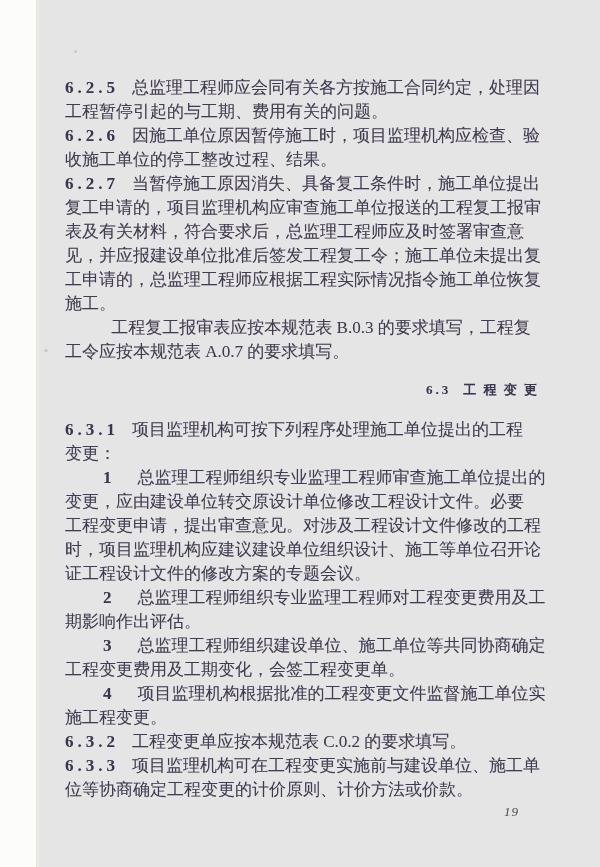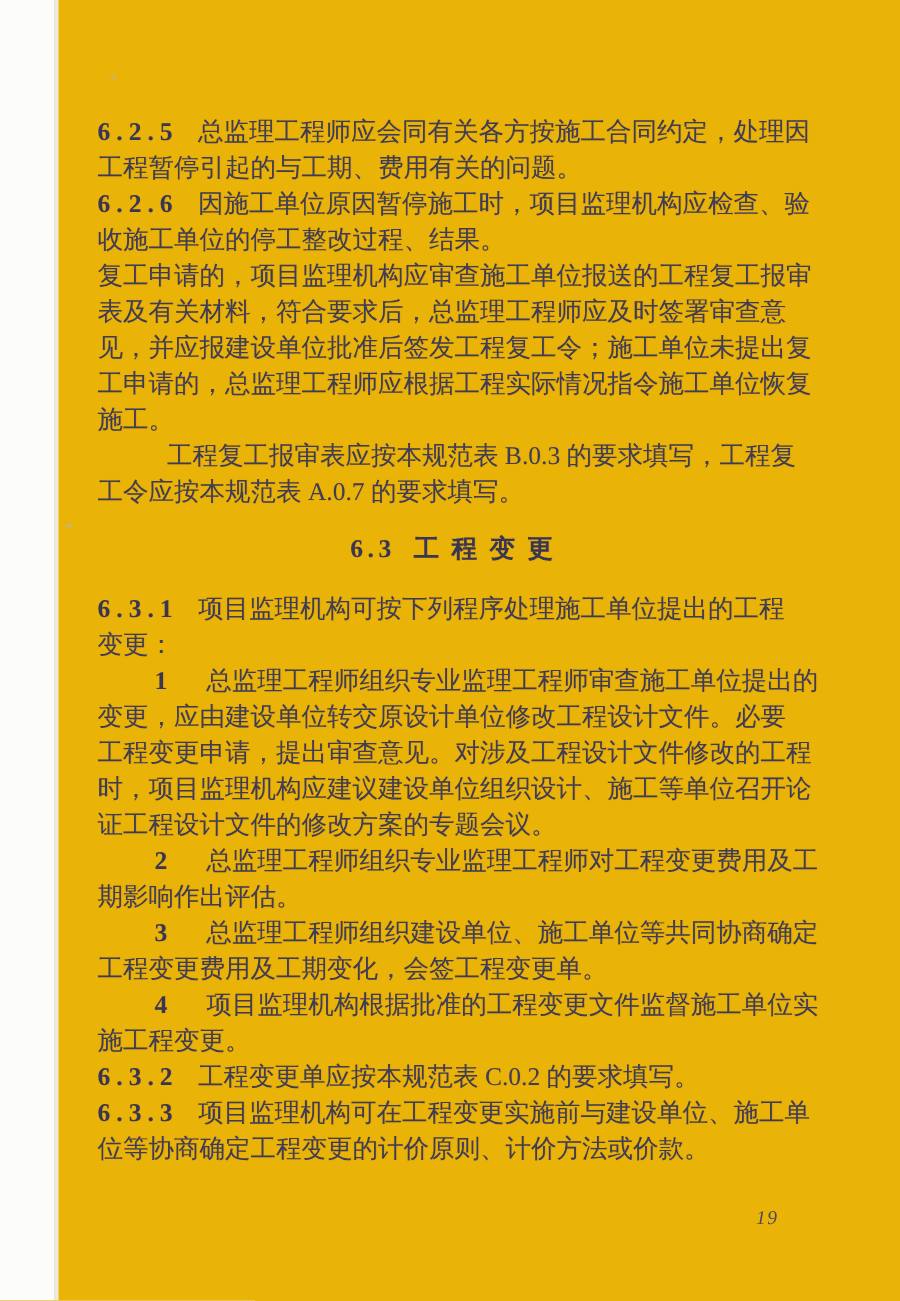--- a/index.html
+++ b/index.html
@@ -1,19 +1,19 @@
 <!DOCTYPE html>
 <html><head>
 <meta charset="utf-8">
 <style>
   html,body{margin:0;padding:0;}
   .page{
     position:relative;
     width:600px;height:867px;
-    background:#eab308;
+    background:#e5e5e5;
     overflow:hidden;
     font-family:"Liberation Serif","DejaVu Serif",serif;
   }
   .margin-strip{
     position:absolute;left:0;top:0;width:36px;height:867px;
     background:#fcfcfa;
   }
   .page-edge-line{
     position:absolute;left:36px;top:0;width:3px;height:867px;
     background:linear-gradient(to right,#e7e4db,#f2efe8);
@@ -34,22 +34,22 @@
     height:24px;line-height:24px;
     white-space:nowrap;
   }
   .line.indent{padding-left:38px;text-align:center;}
   .num{
     font-weight:bold;color:#383650;
     letter-spacing:4px;margin-right:13px;
   }
   .num.item{letter-spacing:0;margin-right:26px;}
   .line.heading{
-    text-align:center;font-weight:bold;
-    font-size:17px;height:24px;line-height:24px;
+    text-align:right;font-weight:bold;
+    font-size:13px;height:24px;line-height:24px;
     margin-top:14px;margin-bottom:16px;
     letter-spacing:2px;color:#383650;
   }
   .line.heading .num{letter-spacing:3px;margin-right:12px;}
   .page-number{
     position:absolute;left:504px;top:804px;
     font-style:italic;font-size:13px;color:#4c4a57;
     letter-spacing:1px;
   }
 </style>
@@ -60,20 +60,21 @@
   <div class="margin-strip"></div>
   <div class="page-edge-line"></div>
   <div class="scan-speck speck-a"></div>
   <div class="scan-speck speck-b"></div>
 
   <div class="body-text">
       <div class="line"><span class="num">6.2.5</span><span>总监理工程师应会同有关各方按施工合同约定，处理因</span></div>
       <div class="line"><span>工程暂停引起的与工期、费用有关的问题。</span></div>
       <div class="line"><span class="num">6.2.6</span><span>因施工单位原因暂停施工时，项目监理机构应检查、验</span></div>
       <div class="line"><span>收施工单位的停工整改过程、结果。</span></div>
+      <div class="line"><span class="num">6.2.7</span><span>当暂停施工原因消失、具备复工条件时，施工单位提出</span></div>
       <div class="line"><span>复工申请的，项目监理机构应审查施工单位报送的工程复工报审</span></div>
       <div class="line"><span>表及有关材料，符合要求后，总监理工程师应及时签署审查意</span></div>
       <div class="line"><span>见，并应报建设单位批准后签发工程复工令；施工单位未提出复</span></div>
       <div class="line"><span>工申请的，总监理工程师应根据工程实际情况指令施工单位恢复</span></div>
       <div class="line"><span>施工。</span></div>
       <div class="line indent"><span>工程复工报审表应按本规范表 B.0.3 的要求填写，工程复</span></div>
       <div class="line"><span>工令应按本规范表 A.0.7 的要求填写。</span></div>
       <div class="line heading"><span class="num">6.3</span><span>工 程 变 更</span></div>
       <div class="line"><span class="num">6.3.1</span><span>项目监理机构可按下列程序处理施工单位提出的工程</span></div>
       <div class="line"><span>变更：</span></div>

